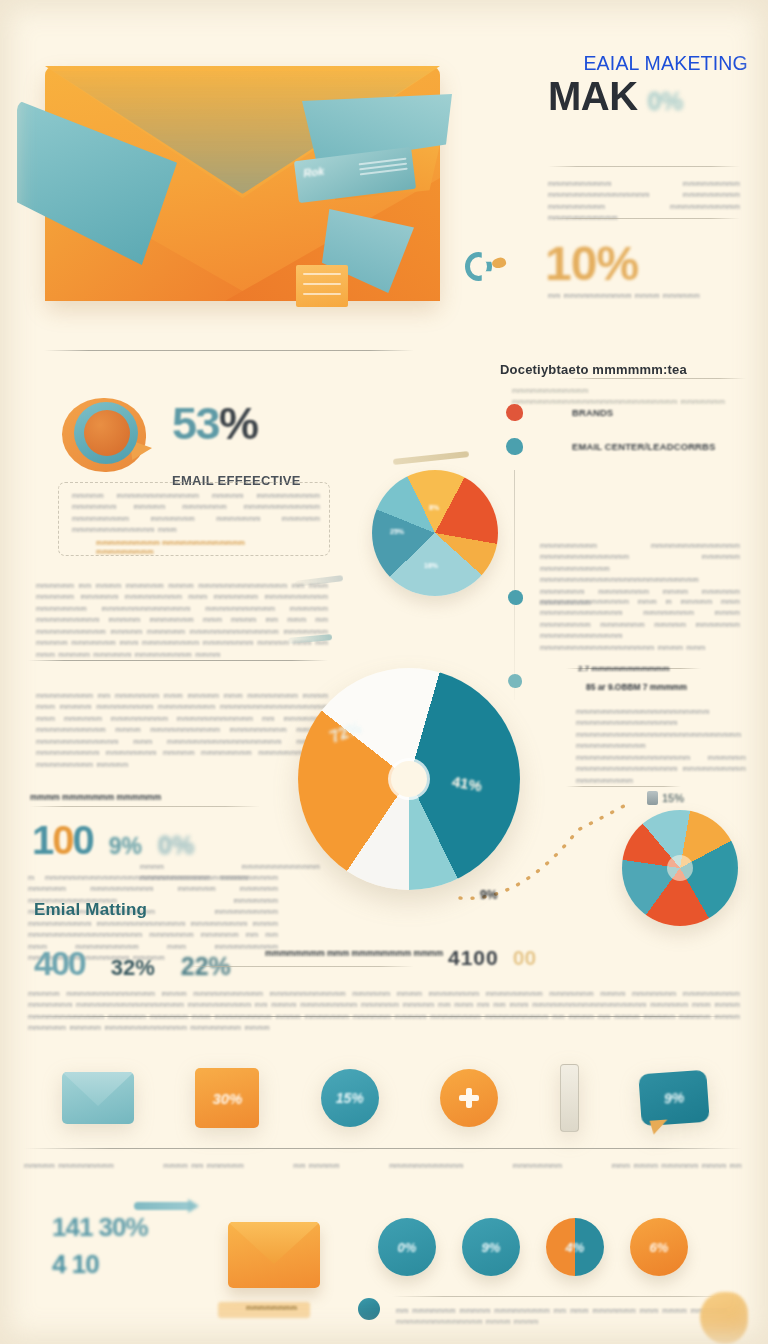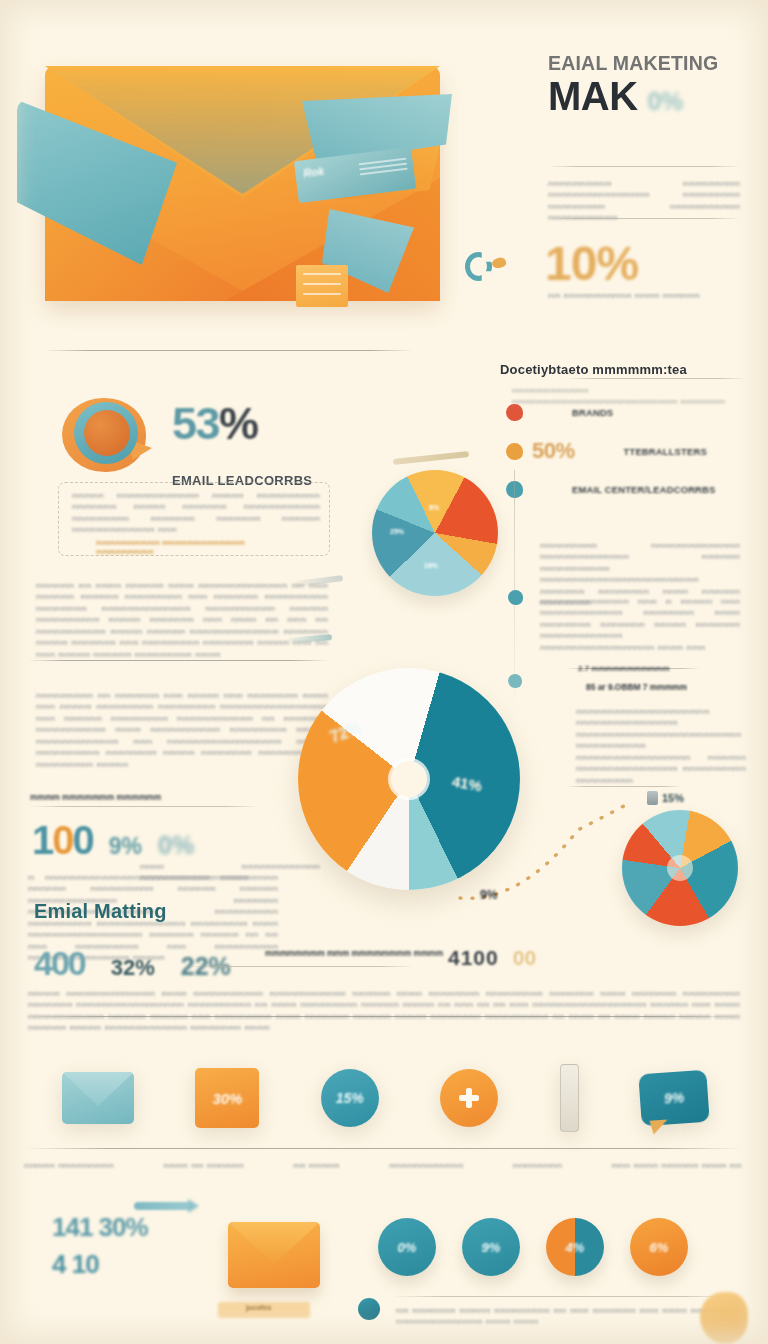--- a/index.html
+++ b/index.html
@@ -153,23 +153,24 @@
     background: #e8ab52;
     border-radius: 50% 50% 40% 60%;
     transform: rotate(-18deg);
   }
 
   
   .hero-title {
     position: absolute; left: 548px; top: 52px; width: 200px;
   }
   .hero-title .l1, .hero-title .l2 {
-    font-size: 19.5px; font-weight: 700; color: #737373;
+    font-size: 19.5px; font-weight: 400; color: #1d4ed8;
     letter-spacing: .2px; line-height: 1.22;
     filter: blur(.45px);
+    text-align: right;
   }
   .hero-title .l3 {
     font-size: 40px; font-weight: 900; color: #2a2f36;
     line-height: 1.02; letter-spacing: -.5px;
     filter: blur(.4px);
     display: flex; align-items: baseline; gap: 10px;
   }
   .hero-title .l3 .ghost {
     font-size: 25px; font-weight: 800;
     color: #9cc6c6; filter: blur(2.2px);
@@ -395,21 +396,21 @@
   }
   .pie-right::after {
     content: "";
     position: absolute; left: 50%; top: 50%;
     width: 26px; height: 26px; margin: -13px 0 0 -13px;
     border-radius: 50%;
     background: rgba(253,246,230,.55);
   }
   .pie-right-badge {
     position: absolute; left: 662px; top: 792px;
-    font-size: 11px; font-weight: 700; color: #2f4850;
+    font-size: 11px; font-weight: 400; color: #2f4850;
     filter: blur(.9px);
   }
   .pie-right-chip {
     position: absolute; left: 647px; top: 791px;
     width: 11px; height: 14px;
     background: linear-gradient(180deg, #b9c3c4, #8d9b9e);
     border-radius: 2px; filter: blur(.5px);
   }
 
   
@@ -425,21 +426,21 @@
   .kpi-n1 { font-size: 40px; font-weight: 900; color: #4d93a3; filter: blur(1.1px); letter-spacing: -2px; }
   .kpi-n1 .mid { color: #e79a3c; }
   .kpi-n2 { font-size: 23px; font-weight: 900; color: #5d9aa4; filter: blur(1.4px); }
   .kpi-n3 { font-size: 25px; font-weight: 900; color: #8fb7bd; filter: blur(1.9px); }
   .kpi-cap { position: absolute; left: 140px; top: 862px; width: 180px; font-size: 7px; }
   .kpi-para { position: absolute; left: 28px; top: 872px; width: 250px; }
 
   
   .section-title {
     position: absolute; left: 34px; top: 900px;
-    font-size: 20px; font-weight: 800; color: #2b6a72;
+    font-size: 17px; font-weight: 800; color: #2b6a72;
     filter: blur(.75px); letter-spacing: .2px;
   }
   .stat-row {
     position: absolute; left: 34px; top: 944px;
     display: flex; align-items: baseline; gap: 26px;
   }
   .stat-400 { font-size: 34px; font-weight: 900; color: #6ea5b0; letter-spacing: -2px; filter: blur(1.1px); }
   .stat-32 { font-size: 22px; font-weight: 900; color: #35565e; filter: blur(1.3px); }
   .stat-22 { font-size: 25px; font-weight: 900; color: #4c7e88; filter: blur(1.4px); }
   .stat-note {
@@ -639,21 +640,21 @@
 
   <div class="bubble-icon">
     <div class="b1"></div>
       <div class="tail"></div>
       <div class="b2"></div>
       <div class="b3"></div>
   </div>
   <div class="stat-53">
     <span>53</span><span class="pct">%</span>
   </div>
-  <div class="stat-53-label">EMAIL LEADCORRBS</div>
+  <div class="stat-53-label">EMAIL EFFEECTIVE</div>
   <div class="callout-card"></div>
   <div class="callout-body fuzz">mmmmm mmmmmmmmmmmmm mmmmm mmmmmmmmmm mmmmmmm mmmmm mmmmmmm mmmmmmmmmmmm mmmmmmmmm mmmmmmm mmmmmmm mmmmmm mmmmmmmmmmmmm mmm</div>
   <div class="callout-accent">mmmmmmmmmm mmmmmmmmmmmmm mmmmmmmmm</div>
 
   <div class="pen-1"></div>
   <div class="para-left-1 fuzz">mmmmmm mm mmmm mmmmmm mmmm mmmmmmmmmmmmmm mm mmm mmmmmm mmmmmm mmmmmmmmm mmm mmmmmmm mmmmmmmmmm mmmmmmmm mmmmmmmmmmmmmm mmmmmmmmmmm mmmmmm mmmmmmmmmm mmmmm mmmmmmm mmm mmmm mm mmm mm mmmmmmmmmmm mmmmm mmmmmm mmmmmmmmmmmmmm mmmmmmm mmmmm mmmmmmm mmm mmmmmmmmm mmmmmmmm mmmmm mmm mm mmm mmmmm mmmmmm mmmmmmmmm mmmm</div>
   <div class="pen-2"></div>
   <div class="rule-mid-left rule"></div>
   <div class="para-left-2 fuzz">mmmmmmmmm mm mmmmmmm mmm mmmmm mmm mmmmmmmm mmmm mmm mmmmm mmmmmmmmm mmmmmmmmm mmmmmmmmmmmmmmmmm mmm mmmmmm mmmmmmmmm mmmmmmmmmmmm mm mmmmmmm mmmmmmmmmmm mmmm mmmmmmmmmmm mmmmmmmmm mmmmm mmmmmmmmmmmmm mmm mmmmmmmmmmmmmmmmmm mmmmm mmmmmmmmmm mmmmmmmm mmmmm mmmmmmmm mmmmmmmmm m mmmmmmmmm mmmmm</div>
 
@@ -665,25 +666,20 @@
   </div>
 
   <div class="legend-title">Docetiybtaeto mmmmmm:tea</div>
   <div class="rule-right-1 rule-soft"></div>
   <div class="legend-sub fuzz fuzz-lite">mmmmmmmmmmmm mmmmmmmmmmmmmmmmmmmmmmmmmm mmmmmmm</div>
 
   <div class="legend-list">
     <div class="legend-row">
       <span class="legend-dot" style="background:#e0563a"></span>
       <span class="legend-text">BRANDS</span>
-    </div>
-    <div class="legend-row">
-      <span class="legend-dot" style="background:#e9a13f"></span>
-      <span class="legend-val">50%</span>
-      <span class="legend-text">TTEBRALLSTERS</span>
     </div>
     <div class="legend-row">
       <span class="legend-dot" style="background:#4ba0ae"></span>
       <span class="legend-text">EMAIL CENTER/LEADCORRBS</span>
     </div>
   </div>
 
   <div class="legend-stem"></div>
   <div class="legend-dot" style="position:absolute;left:508px;top:590px;width:15px;height:15px;background:#4ba0ae;"></div>
   <div class="legend-dot" style="position:absolute;left:508px;top:674px;width:14px;height:14px;background:#79b8bd;"></div>
@@ -761,21 +757,21 @@
   </div>
 
   <div class="bottom-stats">
     <div class="bs-arrow"></div>
     <div class="bs-l1">141 30%</div>
     <div class="bs-l2">4 10</div>
   </div>
 
   <div class="env-orange"></div>
   <div class="env-orange-tag"></div>
-  <div class="env-orange-tag-txt">jucofes</div>
+  <div class="env-orange-tag-txt">mmmmmmmm</div>
 
   <div class="badges">
     <div class="badge badge-teal">
       <span>0%</span>
     </div>
     <div class="badge badge-teal">
       <span>9%</span>
     </div>
     <div class="badge badge-split">
       <span>4%</span>

